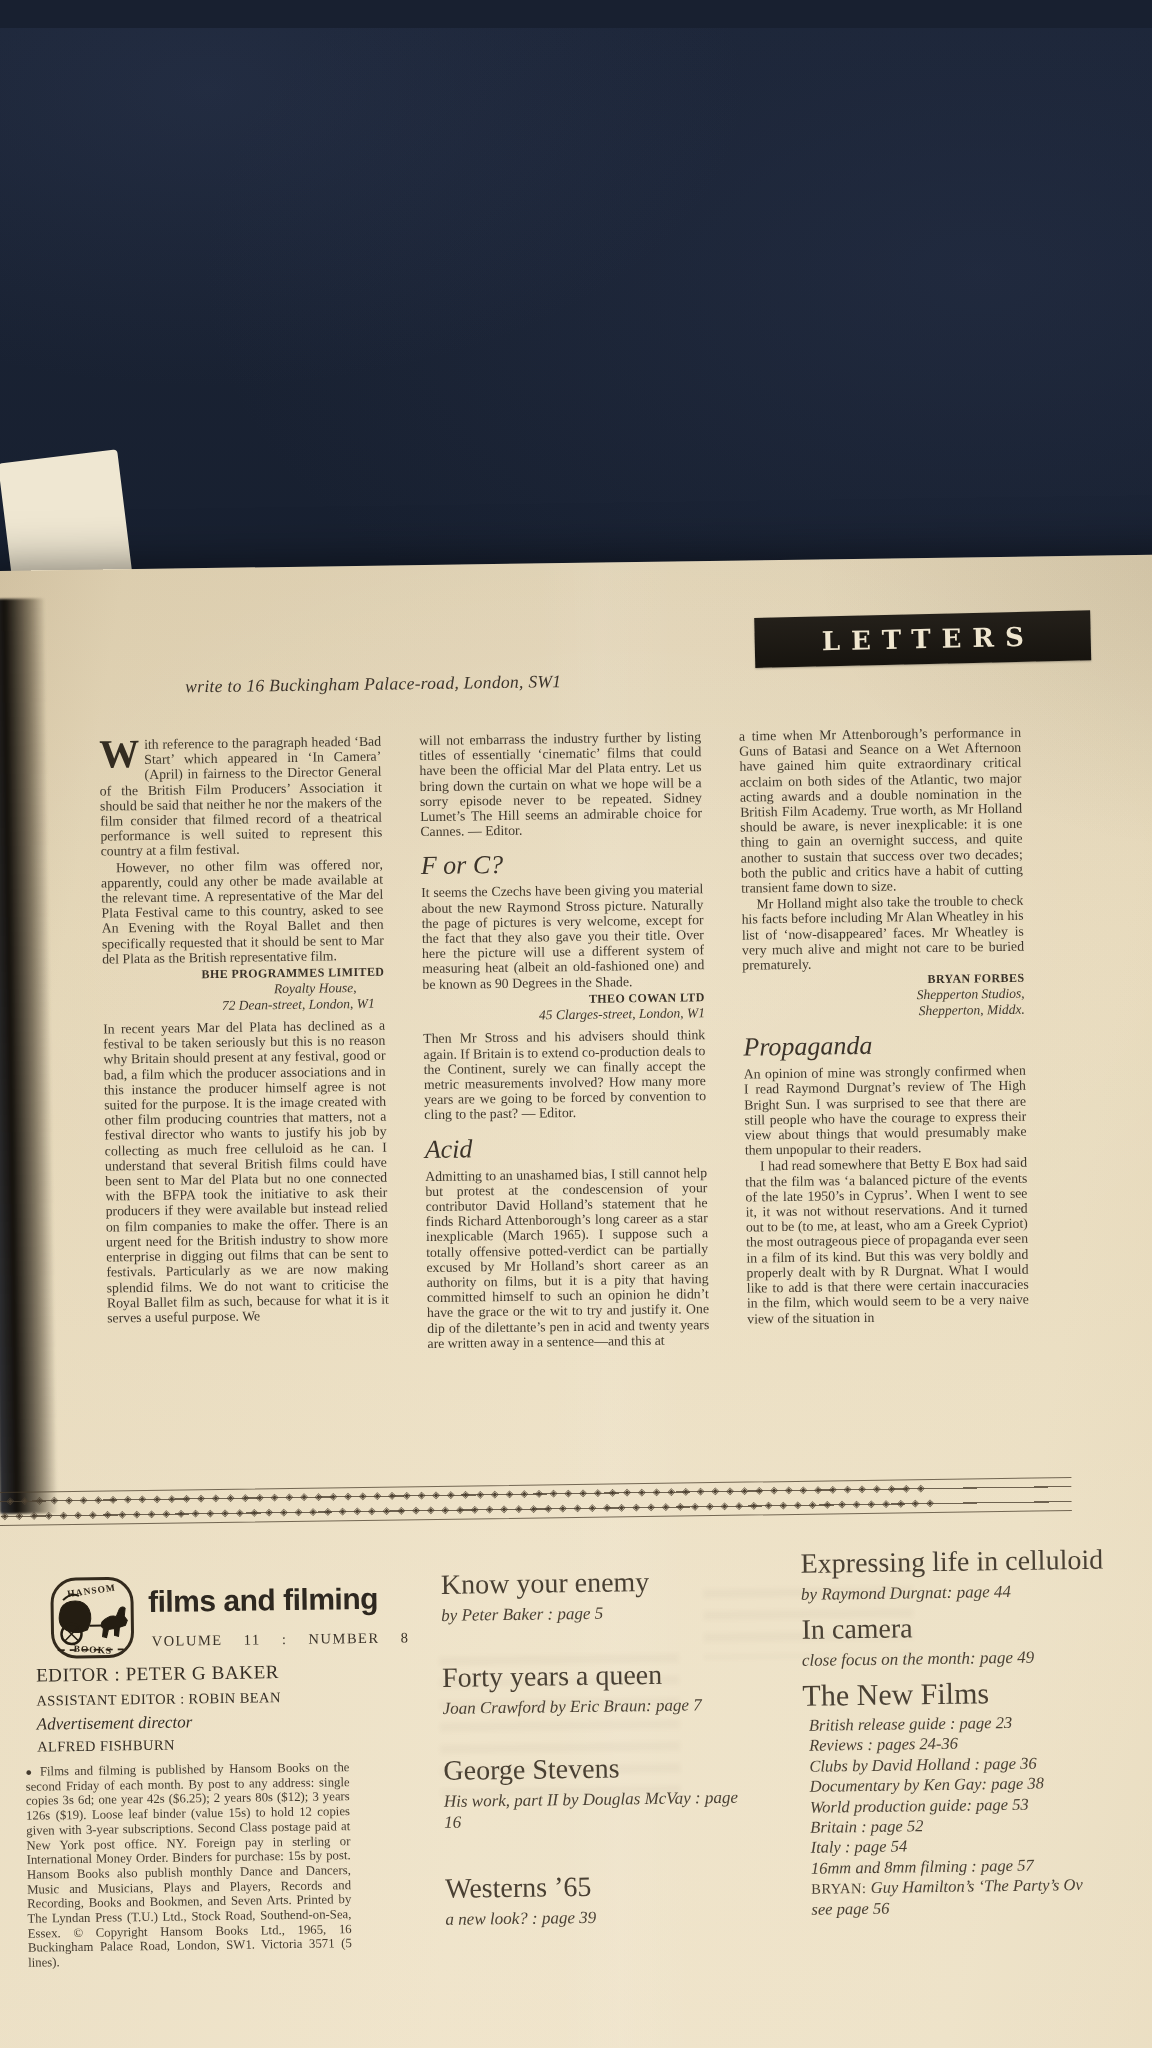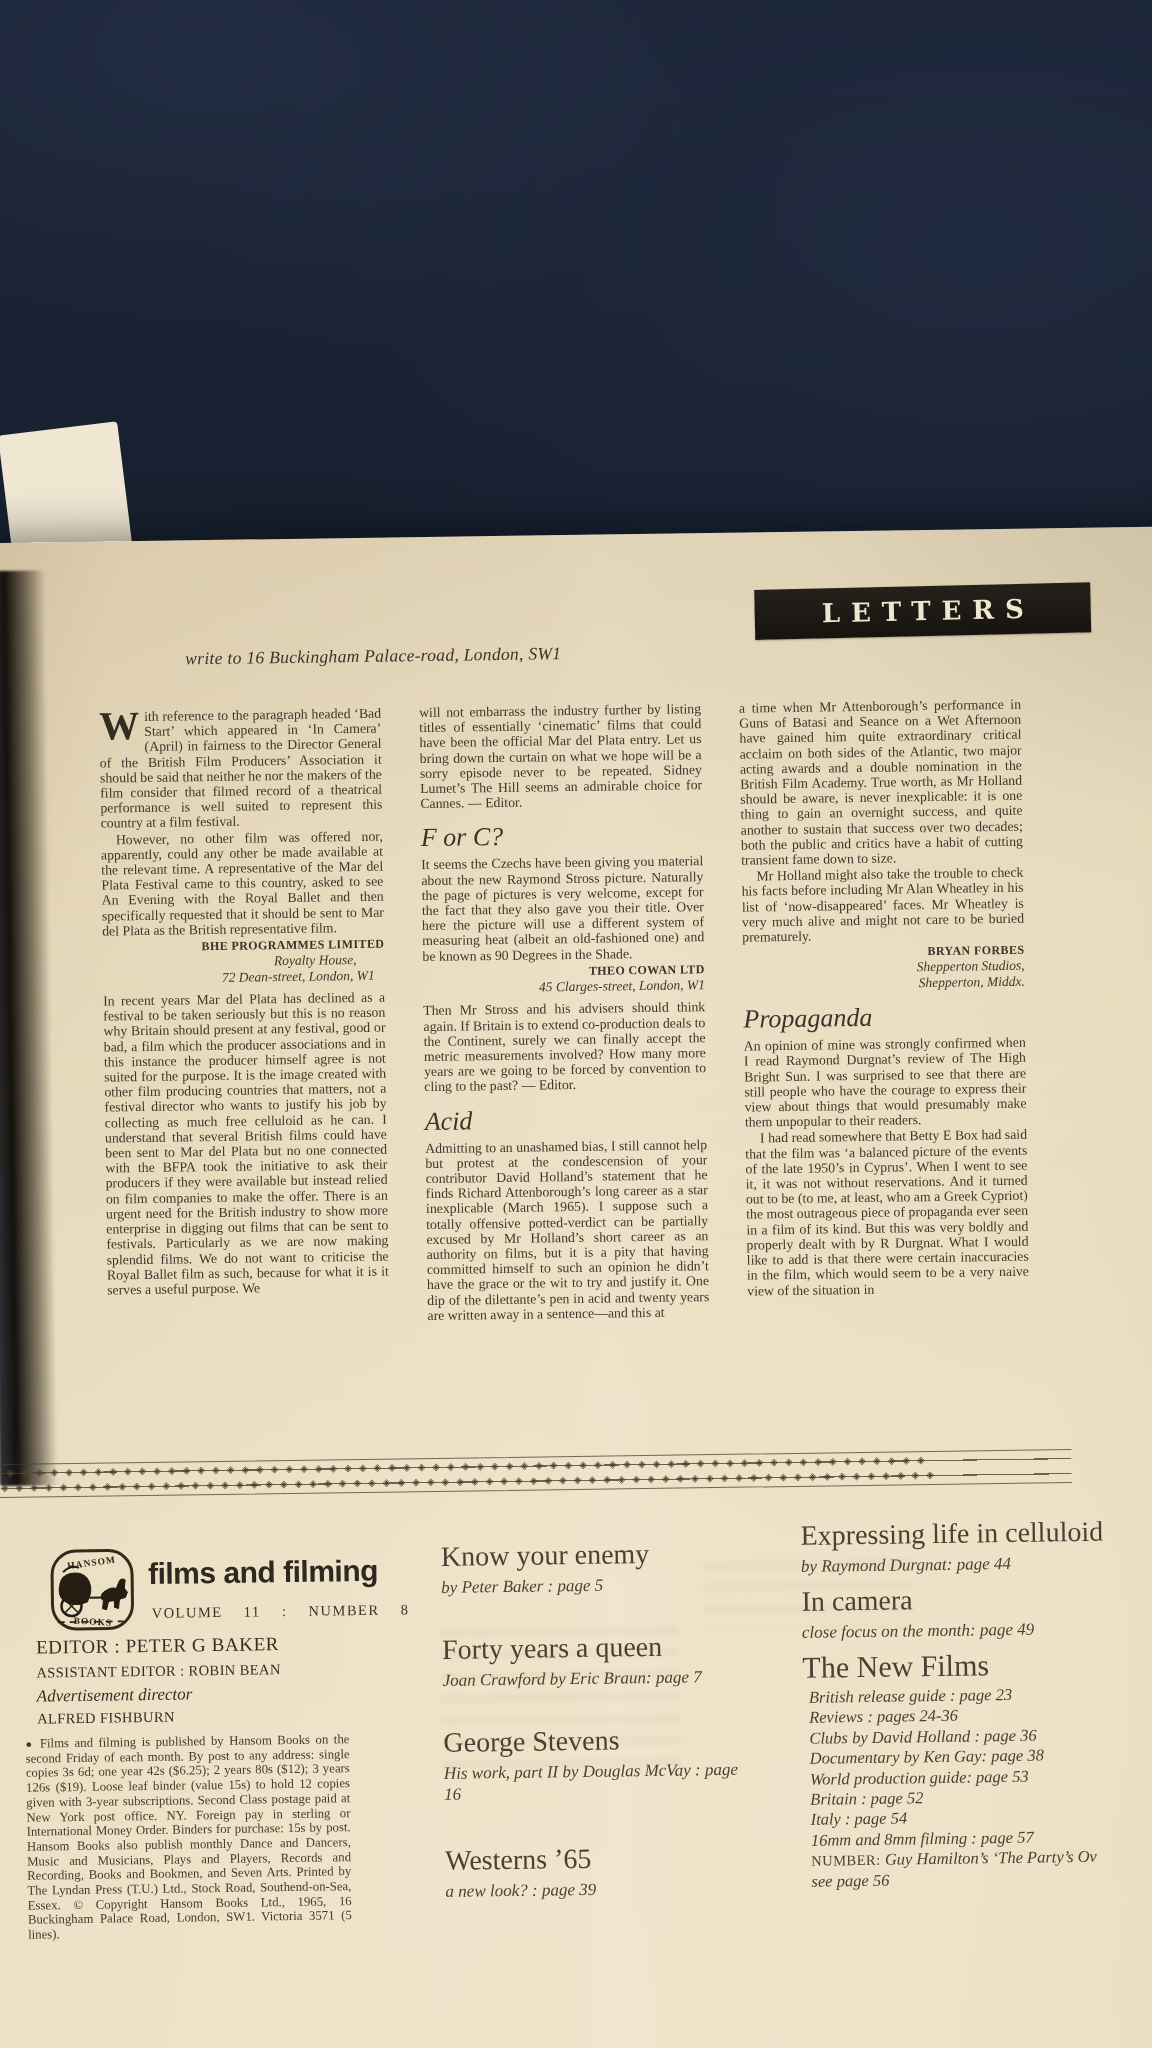--- a/index.html
+++ b/index.html
@@ -6,20 +6,21 @@
   body{
     width:1152px;height:2048px;overflow:hidden;position:relative;
     background:#182030;
     font-family:"Liberation Serif",serif;
   }
   .photo{position:absolute;inset:0;
     background:
       radial-gradient(900px 500px at 18% 3%, rgba(70,84,120,.18), transparent 60%),
       radial-gradient(1200px 700px at 85% 12%, rgba(56,68,100,.22), transparent 65%),
       linear-gradient(180deg,#1b2436 0%,#161e2d 40%,#131a28 100%);
+    margin-top: 28px;
   }
   .under-page{position:absolute;left:6px;top:428px;width:120px;height:140px;
     background:#efe7d2;transform:rotate(-7deg);border-radius:4px;}
   .page{
     position:absolute;left:-30px;top:535px;width:1262px;height:1700px;
     transform:rotate(-0.8deg);transform-origin:600px 100px;
     background:
       linear-gradient(90deg, transparent 45%, rgba(255,255,255,.06) 50%, transparent 56%),
       radial-gradient(1100px 700px at 52% 22%, rgba(255,255,255,.10), transparent 62%),
       radial-gradient(700px 500px at 100% 0%, rgba(60,45,20,.10), transparent 60%),
@@ -212,19 +213,19 @@
       <div class="c-item">
         <h3 class="c-title big">The New Films</h3>
         <div class="nf-line">British release guide :  page 23</div>
         <div class="nf-line">Reviews :  pages 24-36</div>
         <div class="nf-line">Clubs by David Holland :  page 36</div>
         <div class="nf-line">Documentary by Ken Gay:  page 38</div>
         <div class="nf-line">World production guide:  page 53</div>
         <div class="nf-line">Britain :  page 52</div>
         <div class="nf-line">Italy :  page 54</div>
         <div class="nf-line">16mm and 8mm filming :  page 57</div>
-        <div class="nf-line"><span class="cover-label">NUMBER:</span> <span>Guy Hamilton’s ‘The Party’s Ov</span></div>
+        <div class="nf-line"><span class="cover-label">BRYAN:</span> <span>Guy Hamilton’s ‘The Party’s Ov</span></div>
         <div class="nf-line">see page 56</div>
       </div>
     </div>
 
   </div>
 </div>
 
 </body></html>

